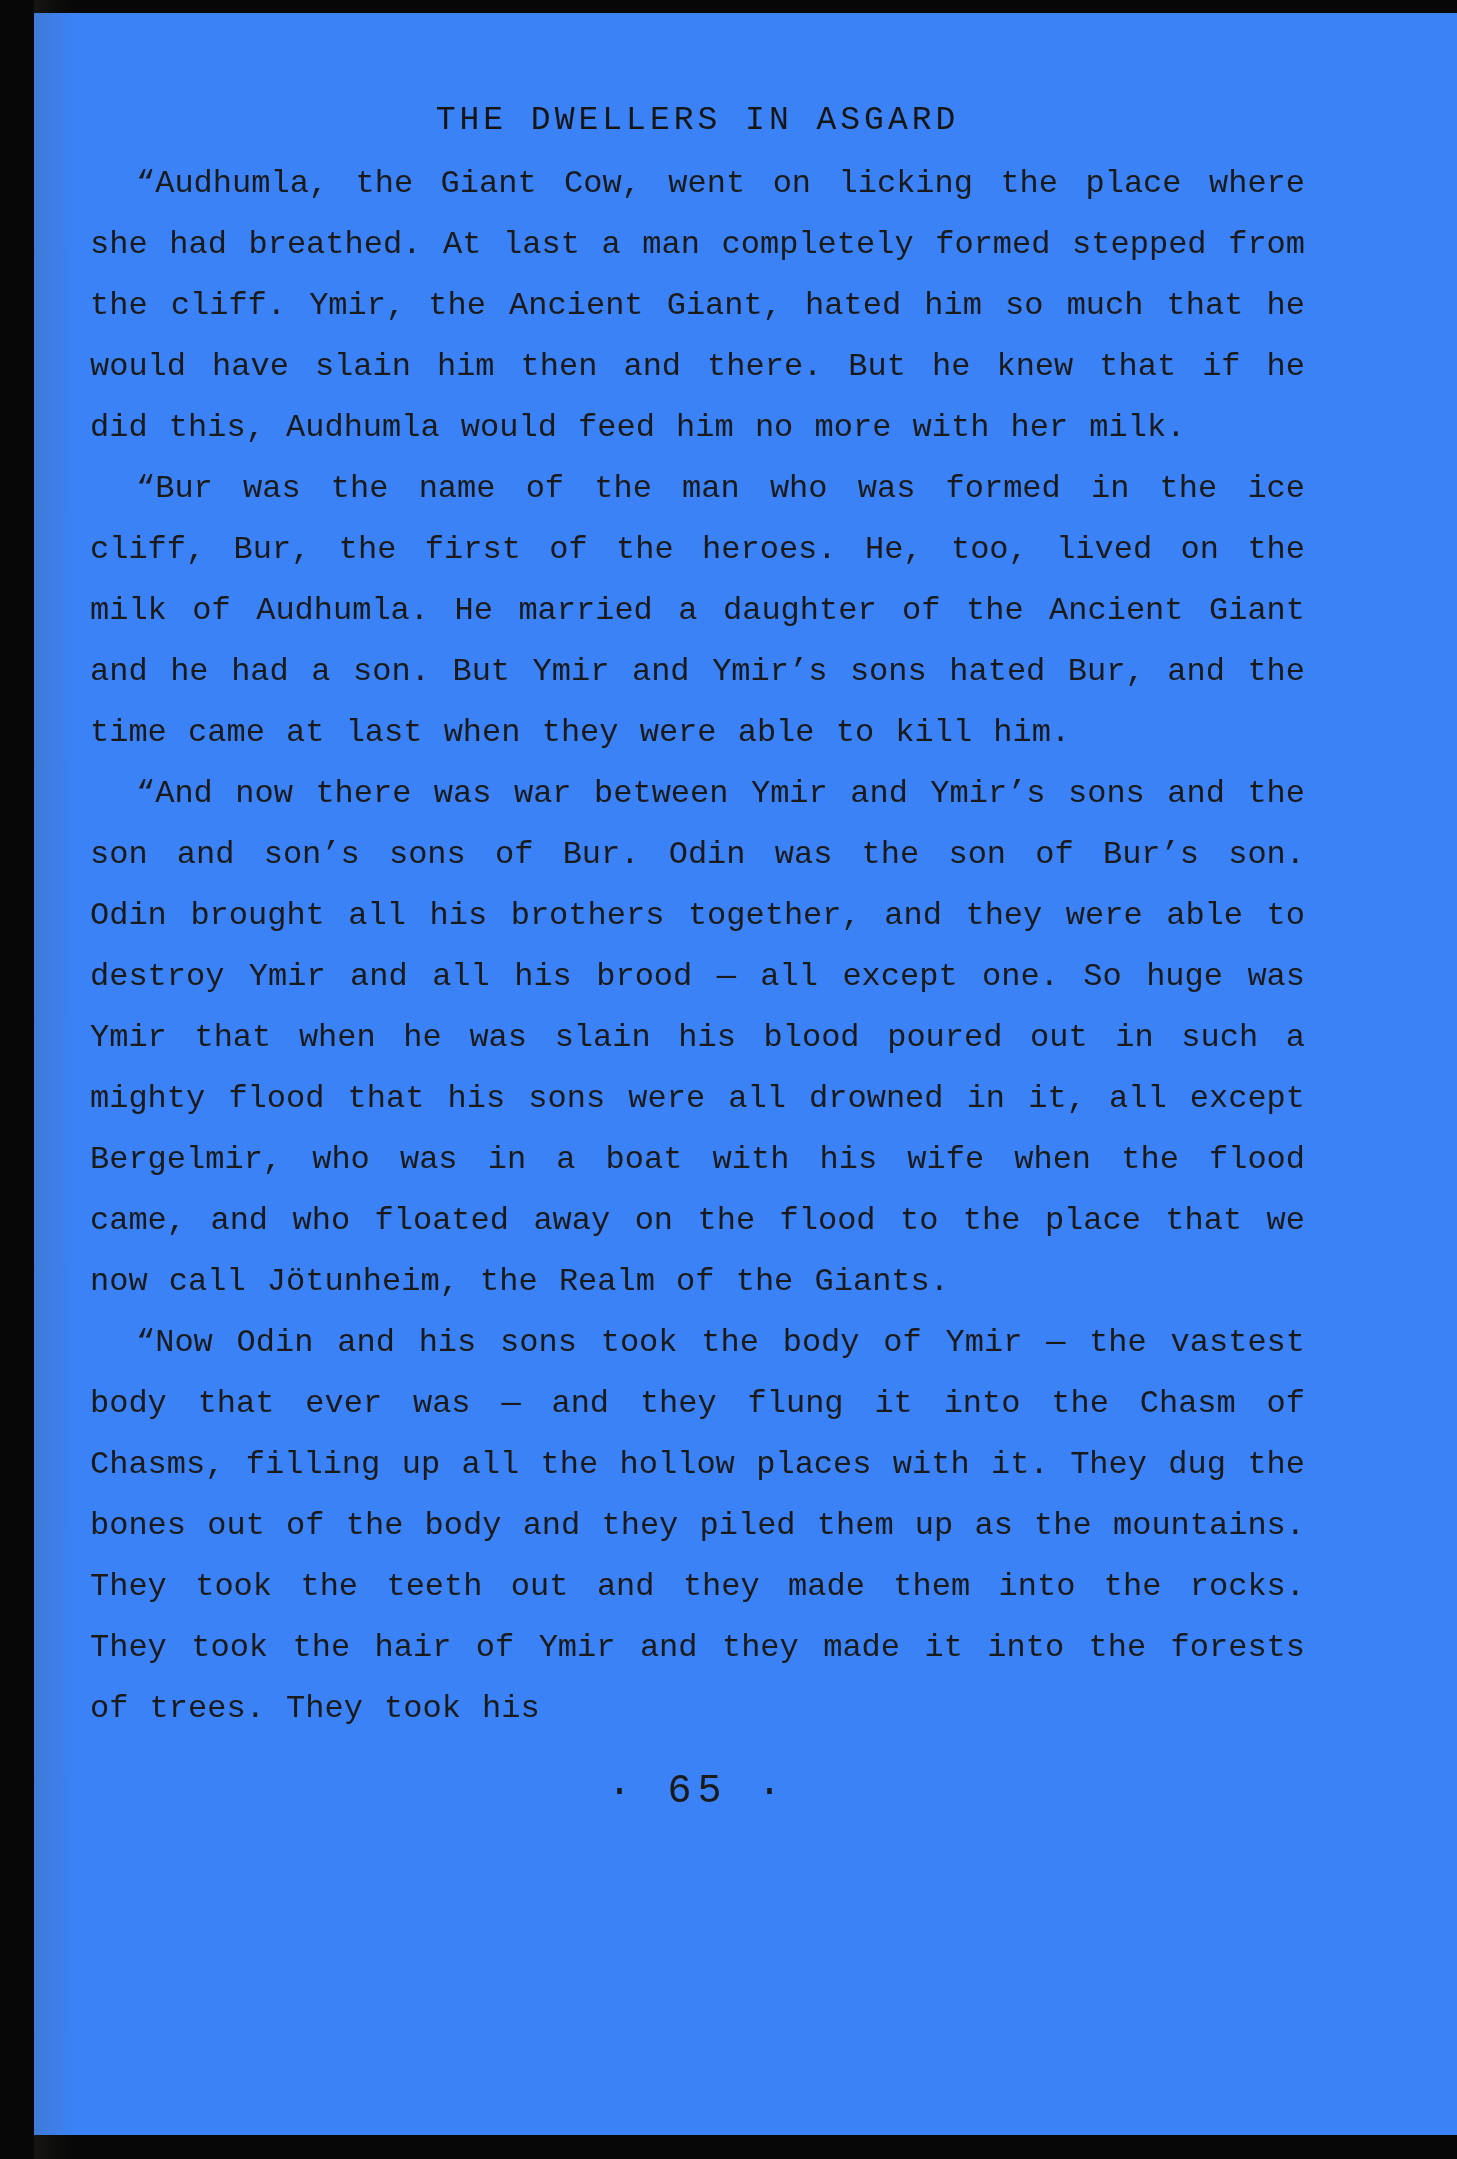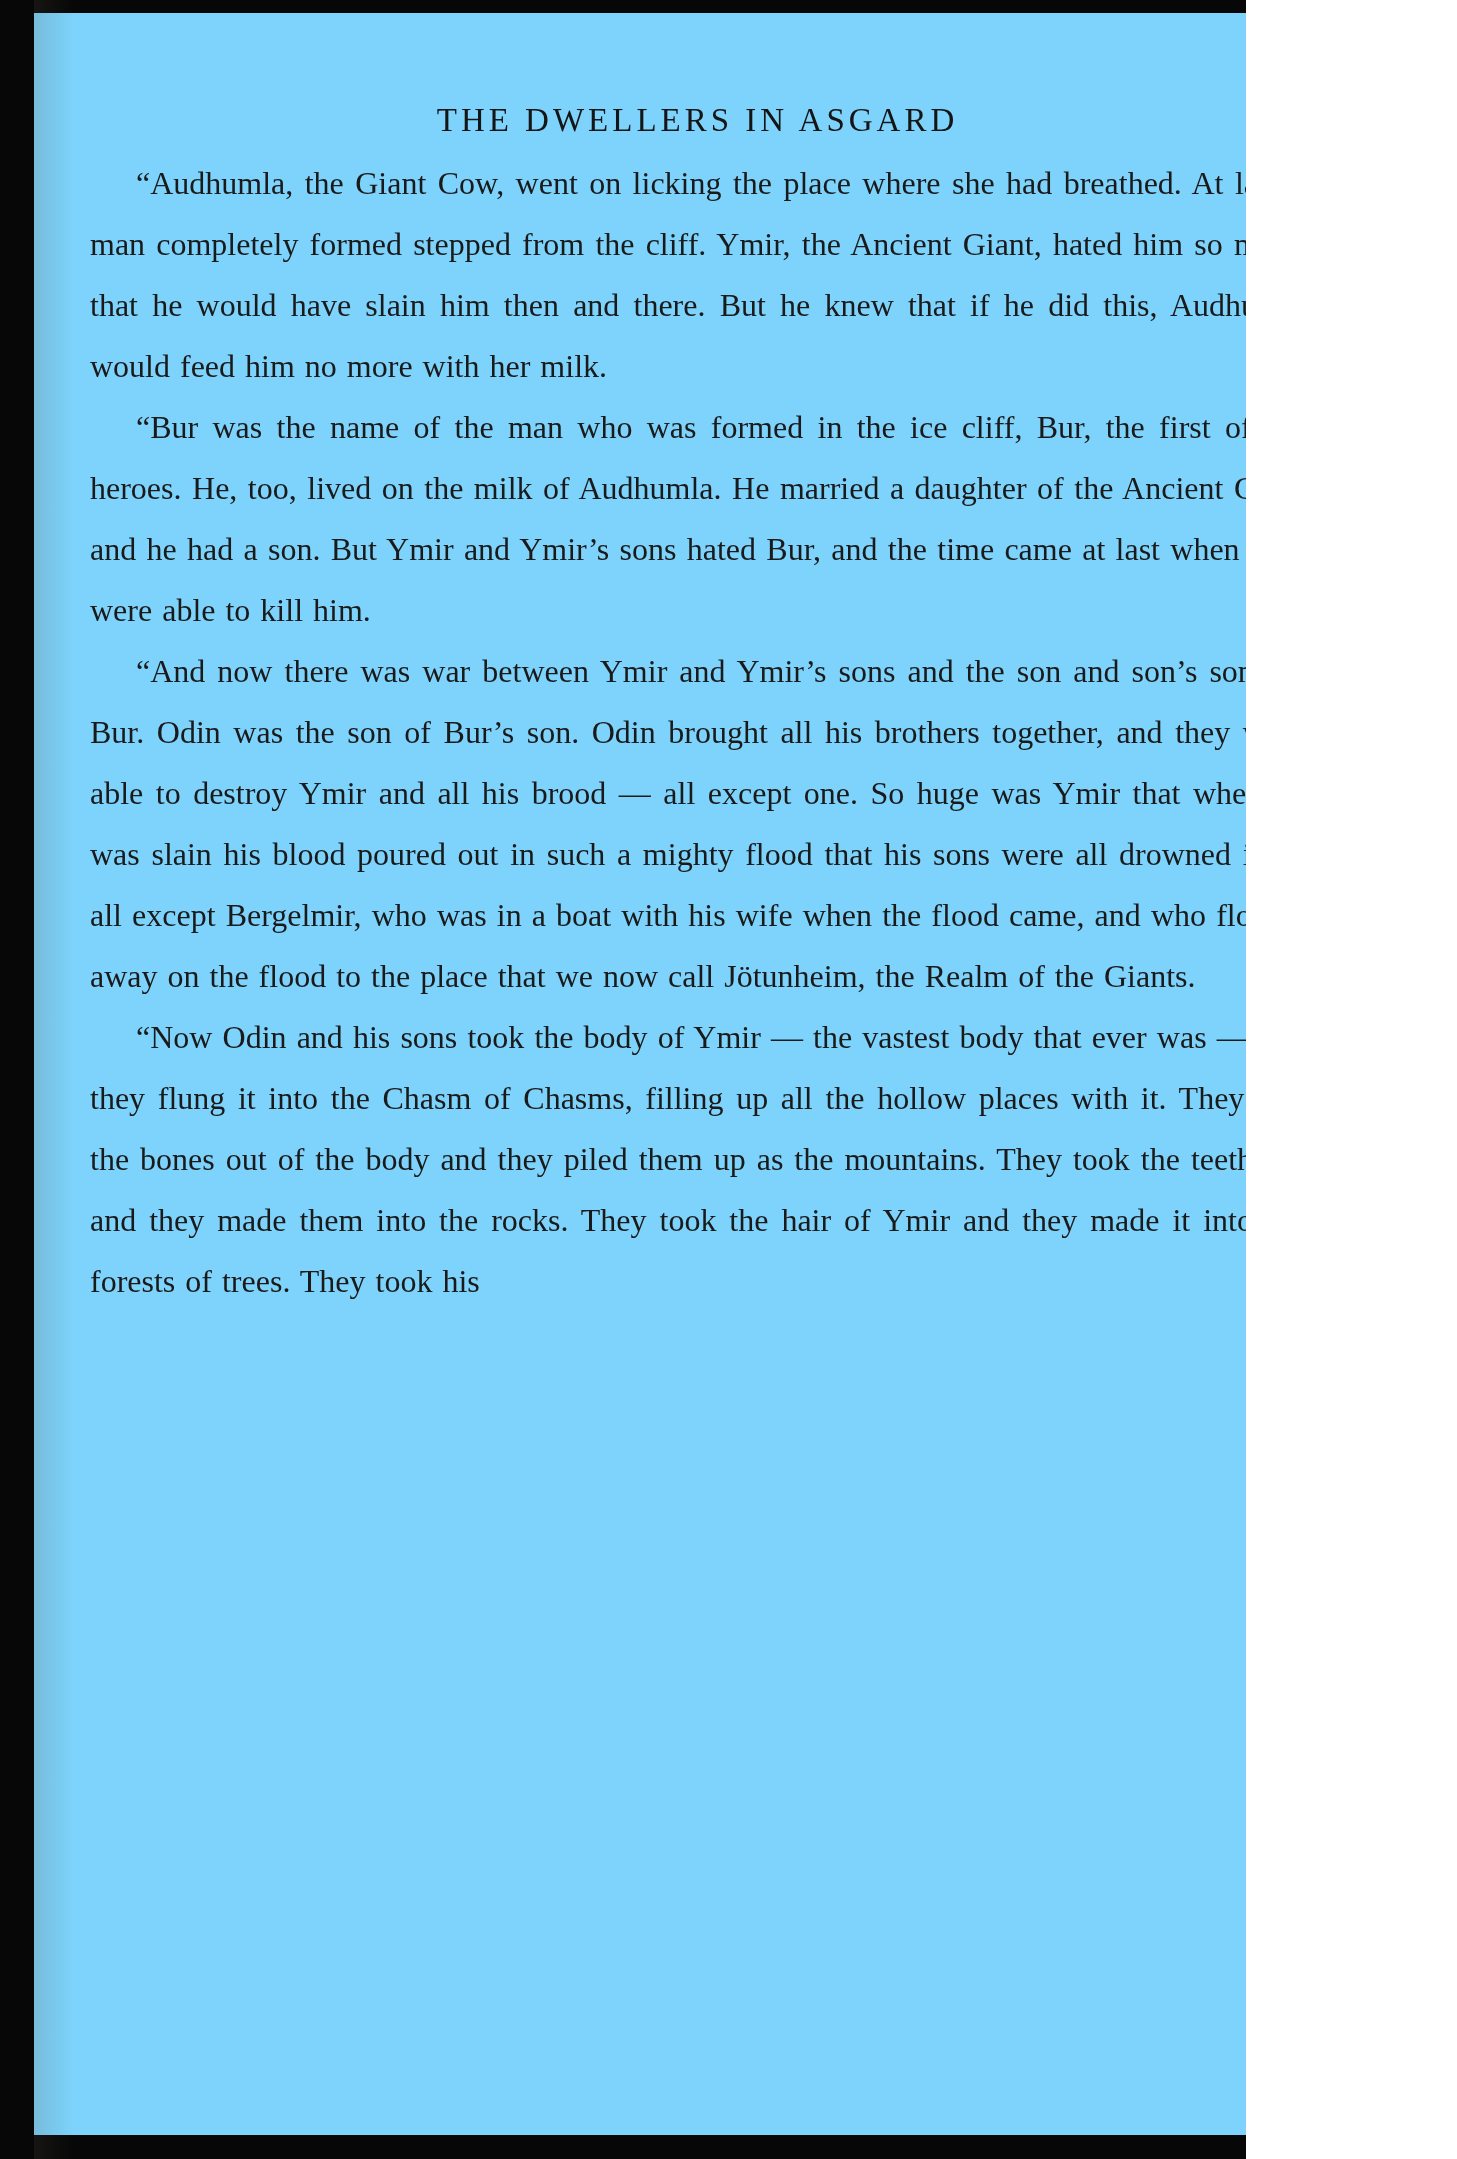--- a/index.html
+++ b/index.html
@@ -2,25 +2,25 @@
 <html><head>
 <meta charset="utf-8">
 <style>
   html, body {
     margin: 0;
     padding: 0;
     background: #ffffff;
   }
   .page {
     position: relative;
-    width: 1246px;
+    width: 1457px;
     height: 2159px;
-    background: #7dd3fc;
+    background: #3b82f6;
     overflow: hidden;
-    font-family: Liberation Serif, serif;
+    font-family: Liberation Mono, monospace;
   }
   
   .edge {
     position: absolute;
     background: #070707;
   }
   .edge-left   { left: 0; top: 0; width: 34px; height: 2159px; }
   .edge-top    { left: 0; top: 0; width: 1457px; height: 13px; }
   .edge-bottom { left: 0; bottom: 0; width: 1457px; height: 24px; }
   
@@ -76,15 +76,16 @@
     <h1 class="running-head">THE DWELLERS IN ASGARD</h1>
 
     <p class="para">“Audhumla, the Giant Cow, went on licking the place where she had breathed. At last a man completely formed stepped from the cliff. Ymir, the Ancient Giant, hated him so much that he would have slain him then and there. But he knew that if he did this, Audhumla would feed him no more with her milk.</p>
 
     <p class="para">“Bur was the name of the man who was formed in the ice cliff, Bur, the first of the heroes. He, too, lived on the milk of Audhumla. He married a daughter of the Ancient Giant and he had a son. But Ymir and Ymir’s sons hated Bur, and the time came at last when they were able to kill him.</p>
 
     <p class="para">“And now there was war between Ymir and Ymir’s sons and the son and son’s sons of Bur. Odin was the son of Bur’s son. Odin brought all his brothers together, and they were able to destroy Ymir and all his brood — all except one. So huge was Ymir that when he was slain his blood poured out in such a mighty flood that his sons were all drowned in it, all except Bergelmir, who was in a boat with his wife when the flood came, and who floated away on the flood to the place that we now call Jötunheim, the Realm of the Giants.</p>
 
     <p class="para">“Now Odin and his sons took the body of Ymir — the vastest body that ever was — and they flung it into the Chasm of Chasms, filling up all the hollow places with it. They dug the bones out of the body and they piled them up as the mountains. They took the teeth out and they made them into the rocks. They took the hair of Ymir and they made it into the forests of trees. They took his</p>
 
+    <div class="page-number">· 65 ·</div>
   </div>
 
 </div>
 
 </body></html>

